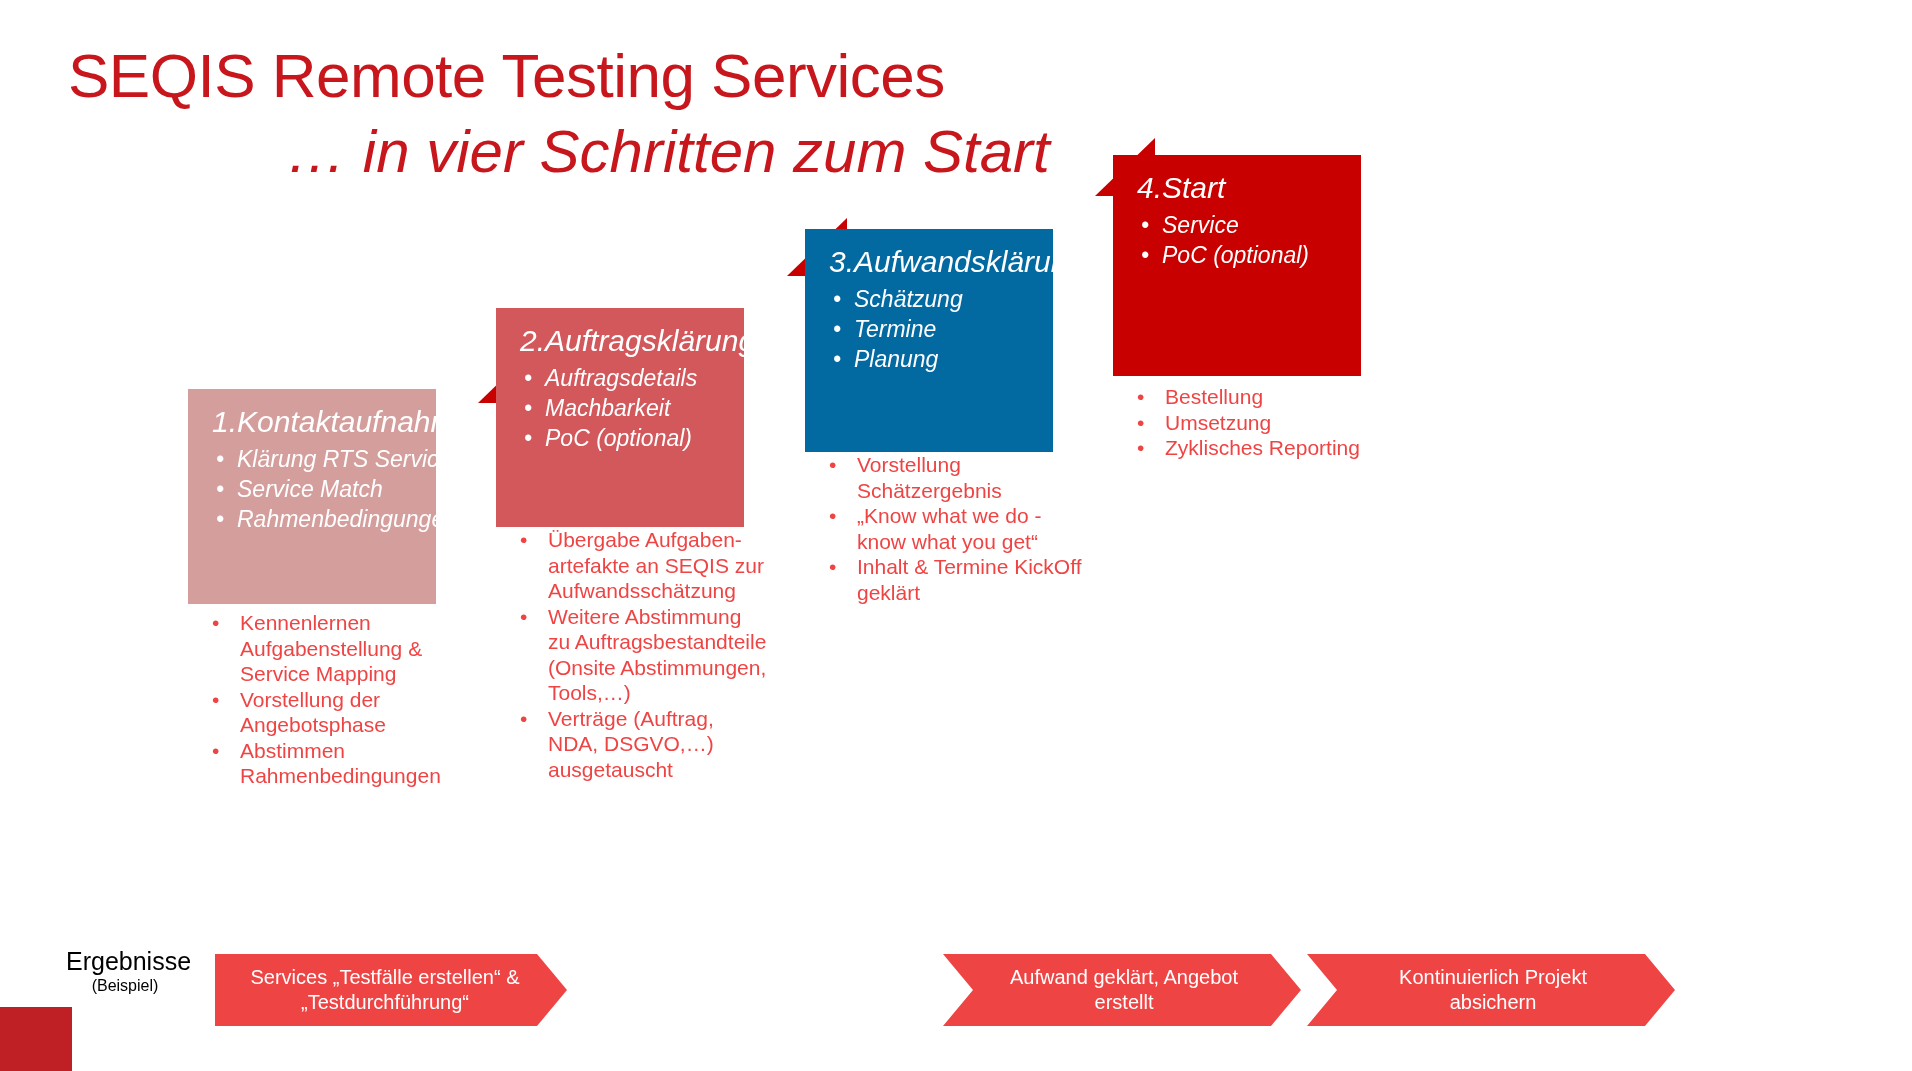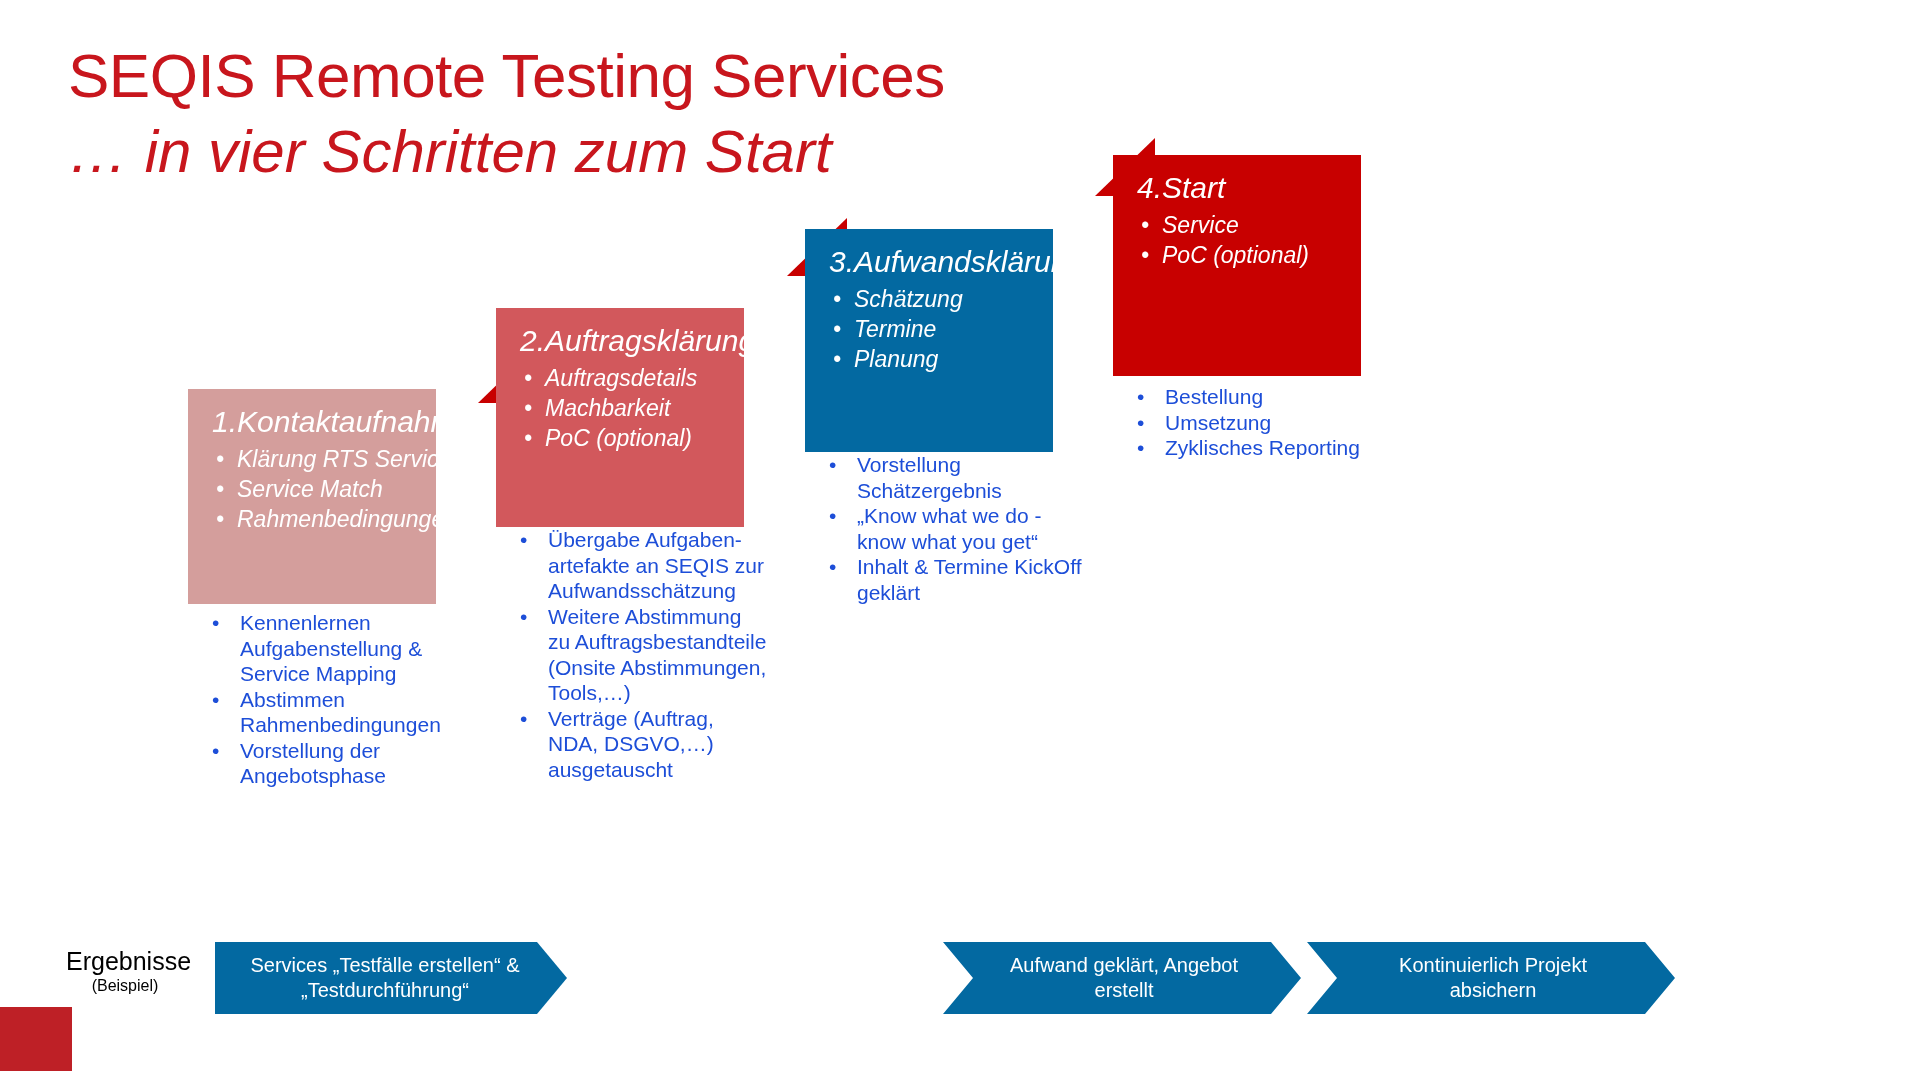--- a/index.html
+++ b/index.html
@@ -31,20 +31,21 @@
     line-height: 76px;
     letter-spacing: -0.5px;
     white-space: nowrap;
   }
   .title-line2 {
     color: #C8161D;
     font-size: 60px;
     line-height: 76px;
     font-style: italic;
     white-space: nowrap;
+    text-align: center;
   }
 
   
   .step-box {
     position: absolute;
     box-sizing: border-box;
     padding: 14px 16px 10px 24px;
     color: #ffffff;
     font-style: italic;
   }
@@ -99,21 +100,21 @@
     border-left: 60px solid transparent;
     border-bottom: 58px solid #C80000;
   }
 
   
   .detail-list {
     position: absolute;
     list-style: none;
     margin: 0;
     padding: 0;
-    color: #1d4ed8;
+    color: #ef4444;
   }
   .detail-list li {
     font-size: 21px;
     line-height: 25.5px;
     position: relative;
     padding-left: 52px;
     margin-bottom: 0px;
   }
   .detail-list li::before {
     content: "\2022";
@@ -149,23 +150,23 @@
 
   #chevron-row {
     position: absolute;
     left: 215px;
     top: 942px;
     height: 72px;
     width: 1460px;
   }
   .chevron {
     position: absolute;
-    top: 0;
+    top: 12px;
     height: 72px;
-    background: #0369a1;
+    background: #ef4444;
     color: #ffffff;
     display: flex;
     align-items: center;
     justify-content: center;
     text-align: center;
     font-size: 20px;
     line-height: 25px;
     box-sizing: border-box;
     padding: 0 42px 0 46px;
     clip-path: polygon(0 0, calc(100% - 30px) 0, 100% 50%, calc(100% - 30px) 100%, 0 100%, 30px 50%);
@@ -214,22 +215,22 @@
   <div class="step-box" id="box1">
     <div class="step-title">1.Kontaktaufnahme</div>
     <ul class="step-ul">
       <li>Klärung RTS Services</li>
       <li>Service Match</li>
       <li>Rahmenbedingungen</li>
     </ul>
   </div>
   <ul class="detail-list" id="detail1">
     <li>Kennenlernen Aufgabenstellung &amp; Service Mapping</li>
+    <li>Vorstellung der Angebotsphase</li>
     <li>Abstimmen Rahmenbedingungen</li>
-    <li>Vorstellung der Angebotsphase</li>
   </ul>
 
   <div class="step-box" id="box2">
     <div class="step-title">2.Auftragsklärung</div>
     <ul class="step-ul">
       <li>Auftragsdetails</li>
       <li>Machbarkeit</li>
       <li>PoC (optional)</li>
     </ul>
   </div>

